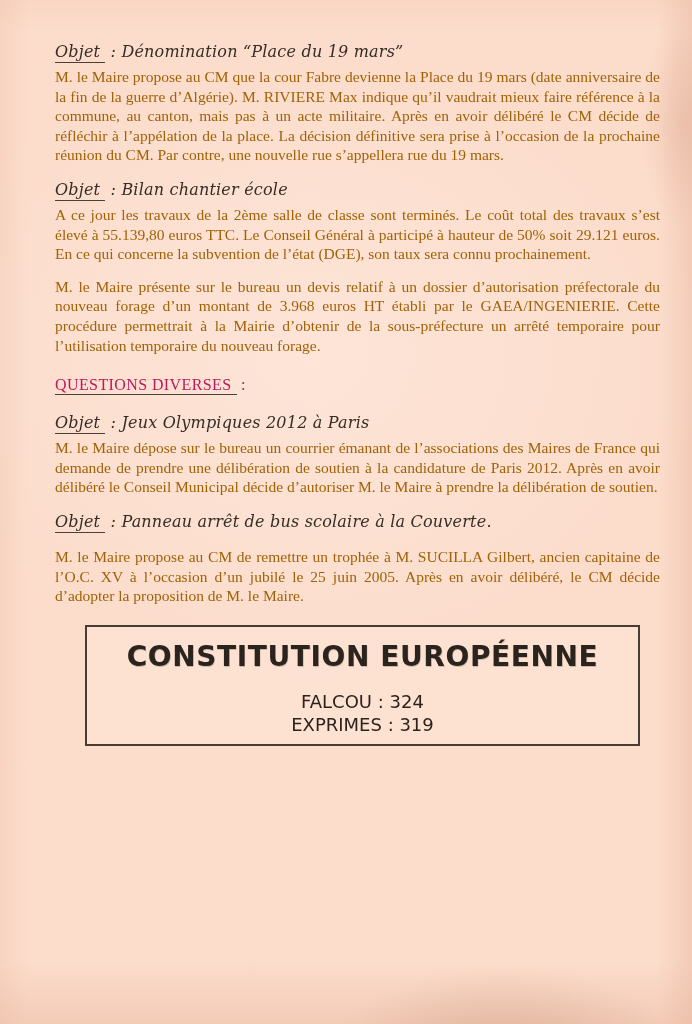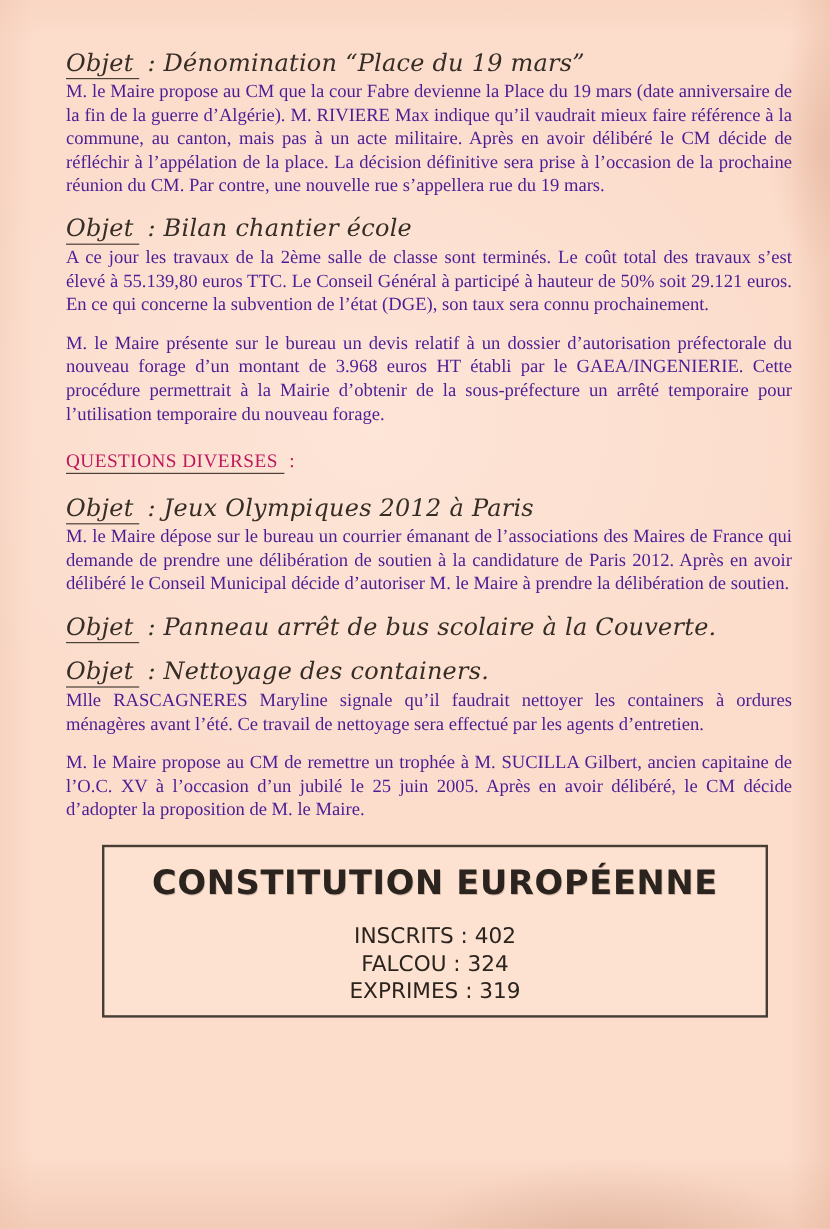--- a/index.html
+++ b/index.html
@@ -25,37 +25,37 @@
     box-sizing: border-box;
     width: 692px;
     height: 1024px;
     padding: 40px 32px 0 55px;
   }
   
   .objet-heading {
     font-family: "DejaVu Serif", serif;
     font-style: italic;
     font-weight: normal;
-    font-size: 20px;
+    font-size: 16px;
     line-height: 24px;
     letter-spacing: 0.2px;
     color: #352d26;
     margin: 0 0 3px 0;
   }
   .uline {
     border-bottom: 1.5px solid #4a4038;
     padding-right: 5px;
     padding-bottom: 1px;
   }
   .body-par {
     font-size: 15.5px;
     line-height: 19.6px;
     text-align: justify;
     margin: 0;
-    color: #4c1d95;
+    color: #a16207;
   }
   .section { margin: 0 0 13px 0; }
 
   .divider-heading {
     font-size: 16px;
     letter-spacing: 0.4px;
     margin: 21px 0 17px 0;
     color: #be185d;
   }
 
@@ -113,33 +113,28 @@
 
   <div class="section">
     <h2 class="objet-heading"><span class="uline">Objet</span><span> : Jeux Olympiques 2012 à Paris</span></h2>
     <p class="body-par">M. le Maire dépose sur le bureau un courrier émanant de l’associations des Maires de France qui demande de prendre une délibération de soutien à la candidature de Paris 2012. Après en avoir délibéré le Conseil Municipal décide d’autoriser M. le Maire à prendre la délibération de soutien.</p>
   </div>
 
   <div class="section">
     <h2 class="objet-heading"><span class="uline">Objet</span><span> : Panneau arrêt de bus scolaire à la Couverte.</span></h2>
   </div>
 
-  <div class="section">
-    <h2 class="objet-heading"><span class="uline">Objet</span><span> : Nettoyage des containers.</span></h2>
-    <p class="body-par">Mlle RASCAGNERES Maryline signale qu’il faudrait nettoyer les containers à ordures ménagères avant l’été. Ce travail de nettoyage sera effectué par les agents d’entretien.</p>
-  </div>
 
   <div class="section">
     <p class="body-par">M. le Maire propose au CM de remettre un trophée à M. SUCILLA Gilbert, ancien capitaine de l’O.C. XV à l’occasion d’un jubilé le 25 juin 2005. Après en avoir délibéré, le CM décide d’adopter la proposition de M. le Maire.</p>
   </div>
 
   <div class="ref-box">
     <h1 class="ref-title">CONSTITUTION EUROPÉENNE</h1>
 
     <div class="ref-stats">
-      <div><span>INSCRITS</span><span> : </span><span>402</span></div>
       <div><span>FALCOU</span><span> : </span><span>324</span></div>
       <div><span>EXPRIMES</span><span> : </span><span>319</span></div>
     </div>
 
   </div>
 
 </div>
 
 </body></html>

